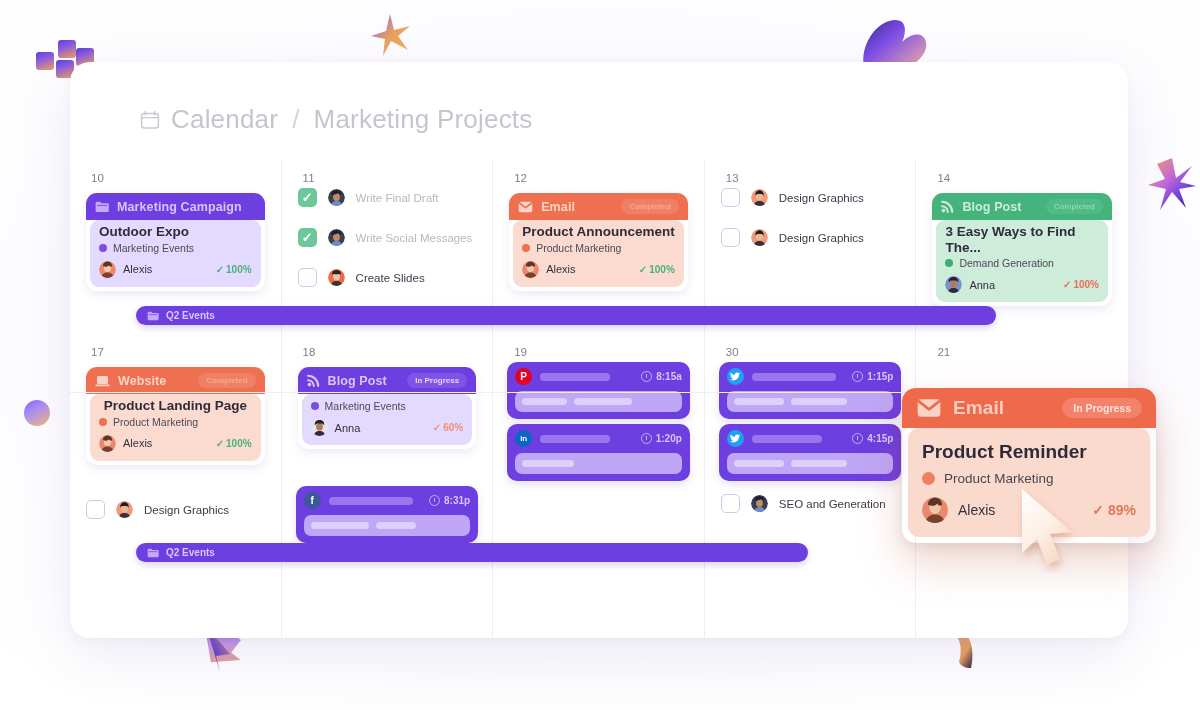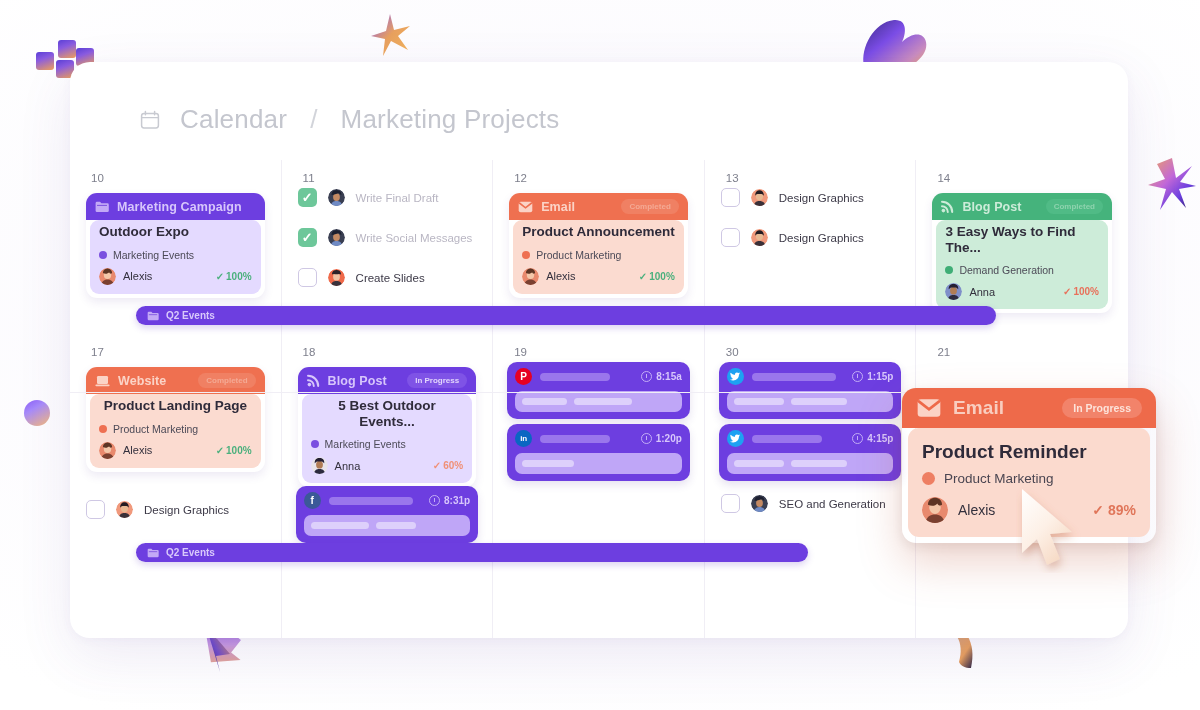--- a/index.html
+++ b/index.html
@@ -33,21 +33,21 @@
 
   
   .panel {
     position:absolute; left:70px; top:62px; width:1058px; height:576px;
     background:#ffffff; border-radius:20px;
     box-shadow: 0 18px 54px rgba(96,70,160,.10), 0 2px 10px rgba(96,70,160,.05);
     z-index:2; overflow:hidden;
   }
 
   .page-title{
-    display:flex; align-items:center; gap:20px;
+    display:flex; align-items:center; gap:11px;
     position:absolute; left:70px; top:42px;
     color:#c4c6ce; font-size:26px; font-weight:400; letter-spacing:.2px;
     white-space:nowrap;
   }
   .page-title .sep{ color:#d2d4da; padding:0 3px; }
   .cal-ico{ width:20px; height:20px; display:block; }
 
   
   .grid{
     position:absolute; left:0; top:98px; width:1058px; height:478px;
@@ -64,21 +64,21 @@
 
   
   .card{ position:absolute; left:16px; right:16px; border-radius:11px;
          box-shadow:0 4px 10px rgba(80,50,150,.10); overflow:hidden; }
   .card-head{ display:flex; align-items:center; gap:8px; padding:6px 9px 6px 9px; height:27px; }
   .card-head .t{ font-size:12.5px; font-weight:700; letter-spacing:.1px; }
   .badge{ margin-left:auto; font-size:8px; font-weight:700; padding:3px 8px;
           border-radius:9px; white-space:nowrap; }
   .card-body{ margin:0 4px 4px 4px; border-radius:9px; padding:4px 9px 9px 9px; }
   .card-body .title{ font-size:13.5px; font-weight:700; color:#2f2b3a; line-height:1.15; }
-  .tagline{ display:flex; align-items:center; gap:6px; margin-top:9px; }
+  .tagline{ display:flex; align-items:center; gap:6px; margin-top:2px; }
   .dot{ width:8px; height:8px; border-radius:50%; display:block; }
   .tagline .tg{ font-size:10.5px; color:#4c4a57; }
   .foot{ display:flex; align-items:center; gap:7px; margin-top:7px; }
   .av{ width:17px; height:17px; border-radius:50%; display:block; flex:none; }
   .foot .nm{ font-size:11px; color:#33303d; }
   .pct{ margin-left:auto; font-size:10px; font-weight:700; display:flex; align-items:center; gap:2px; }
 
   
   .c-purple .card-head{ background:#6d3ee0; }
   .c-purple .card-head .t{ color:#d7c6fb; }
@@ -477,21 +477,20 @@
         <div class="card-head">
           <svg width="13" height="13" viewBox="0 0 13 13">
             <circle cx="2.4" cy="10.6" r="1.8" fill="#d7c6fb"></circle>
             <path d="M1 6.2a5.8 5.8 0 0 1 5.8 5.8" stroke="#d7c6fb" stroke-width="2" fill="none" stroke-linecap="round"></path>
             <path d="M1 1.8a10.2 10.2 0 0 1 10.2 10.2" stroke="#d7c6fb" stroke-width="2" fill="none" stroke-linecap="round"></path>
           </svg>
           <span class="t">Blog Post</span>
           <span class="badge">In Progress</span>
         </div>
         <div class="card-body">
-          <div class="title">5 Best Outdoor Events...</div>
           <div class="tagline">
             <span class="dot" style="background:#7a4fe0"></span>
             <span class="tg">Marketing Events</span>
           </div>
           <div class="foot">
             <svg class="av" viewBox="0 0 20 20">
               <circle cx="10" cy="10" r="10" fill="#e8e4ea"></circle>
               <ellipse cx="10" cy="9" rx="4" ry="4.6" fill="#b07c54"></ellipse>
               <path d="M3 20 c1-4.5 3.8-6 7-6 s6 1.5 7 6z" fill="#2c2a3e"></path>
               <path d="M4.4 7.4 c-.4-4.2 2.2-6.2 5.6-6.2 s6 2 5.6 6.2 c-1.8-2.6-3.4-2.2-5.6-2.2 -2.2 0-3.8-.4-5.6 2.2z" fill="#241f33"></path>

